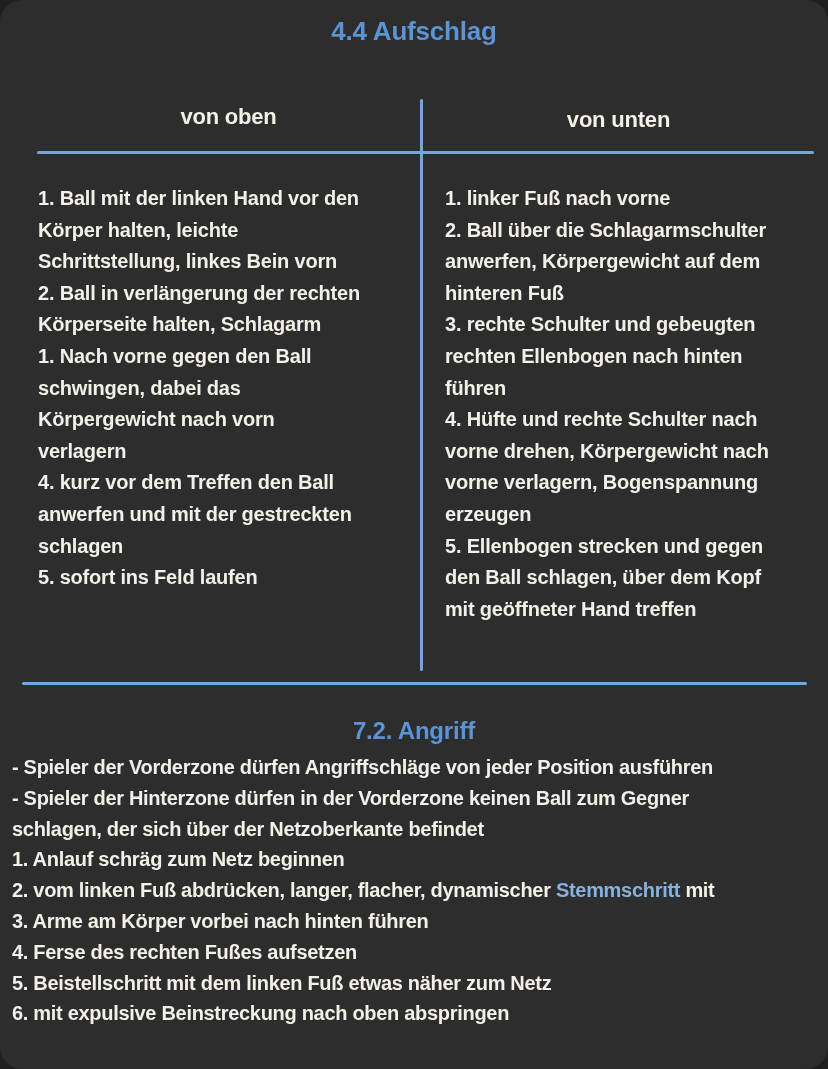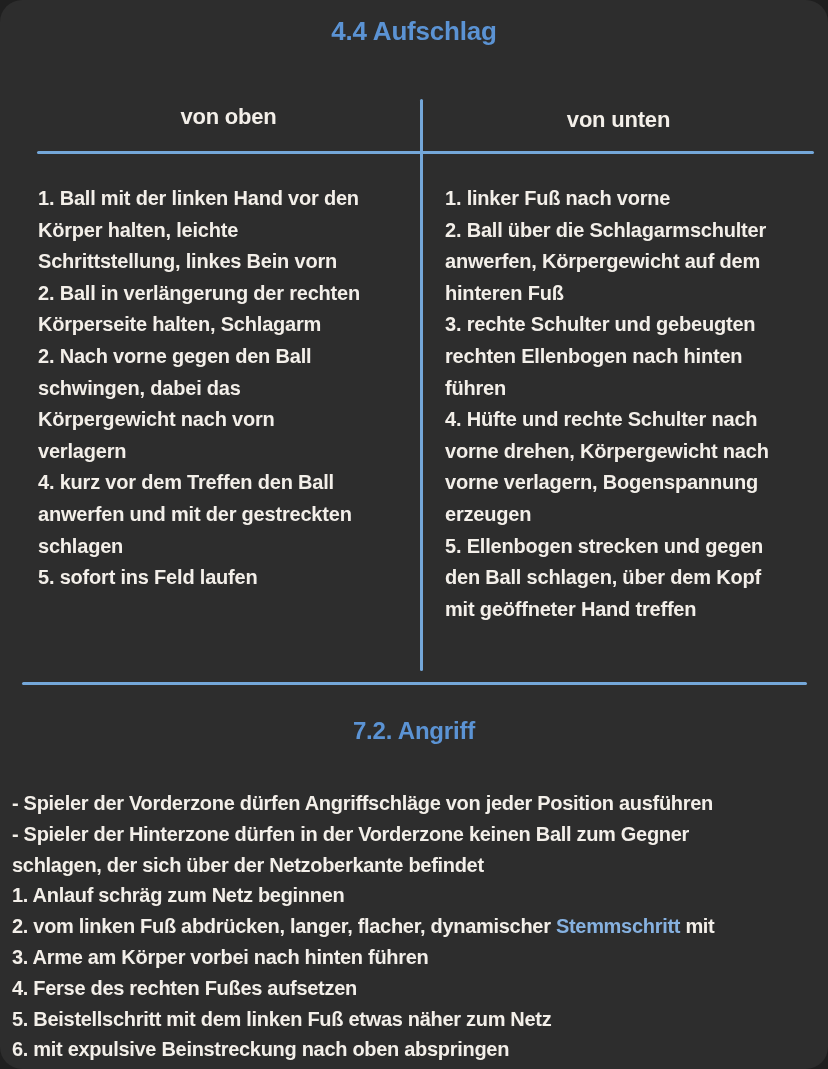--- a/index.html
+++ b/index.html
@@ -69,21 +69,21 @@
     position: absolute;
     top: 183px;
     font-size: 20px;
     line-height: 31.6px;
     letter-spacing: -0.2px;
   }
   .col-body-left  { left: 38px;  width: 381px; }
   .col-body-right { left: 445px; width: 372px; }
   .attack-body {
     position: absolute;
-    top: 788px;
+    top: 752px;
     left: 12px;
     width: 808px;
     font-size: 20px;
     line-height: 30.8px;
     letter-spacing: -0.3px;
   }
   .text-line { min-height: 1em; }
   .accent { color: var(--accent-blue); text-align: right; }
 </style>
 </head>
@@ -100,21 +100,21 @@
   <div class="rule rule-top"></div>
   <div class="rule-vertical"></div>
   <div class="rule rule-bottom"></div>
 
   <div class="col-body col-body-left">
       <div class="text-line">1. Ball mit der linken Hand vor den</div>
       <div class="text-line">Körper halten, leichte</div>
       <div class="text-line">Schrittstellung, linkes Bein vorn</div>
       <div class="text-line">2. Ball in verlängerung der rechten</div>
       <div class="text-line">Körperseite halten, Schlagarm</div>
-      <div class="text-line">2. Nach vorne gegen den Ball</div>
+      <div class="text-line">1. Nach vorne gegen den Ball</div>
       <div class="text-line">schwingen, dabei das</div>
       <div class="text-line">Körpergewicht nach vorn</div>
       <div class="text-line">verlagern</div>
       <div class="text-line">4. kurz vor dem Treffen den Ball</div>
       <div class="text-line">anwerfen und mit der gestreckten</div>
       <div class="text-line">schlagen</div>
       <div class="text-line">5. sofort ins Feld laufen</div>
     </div>
 
   <div class="col-body col-body-right">

